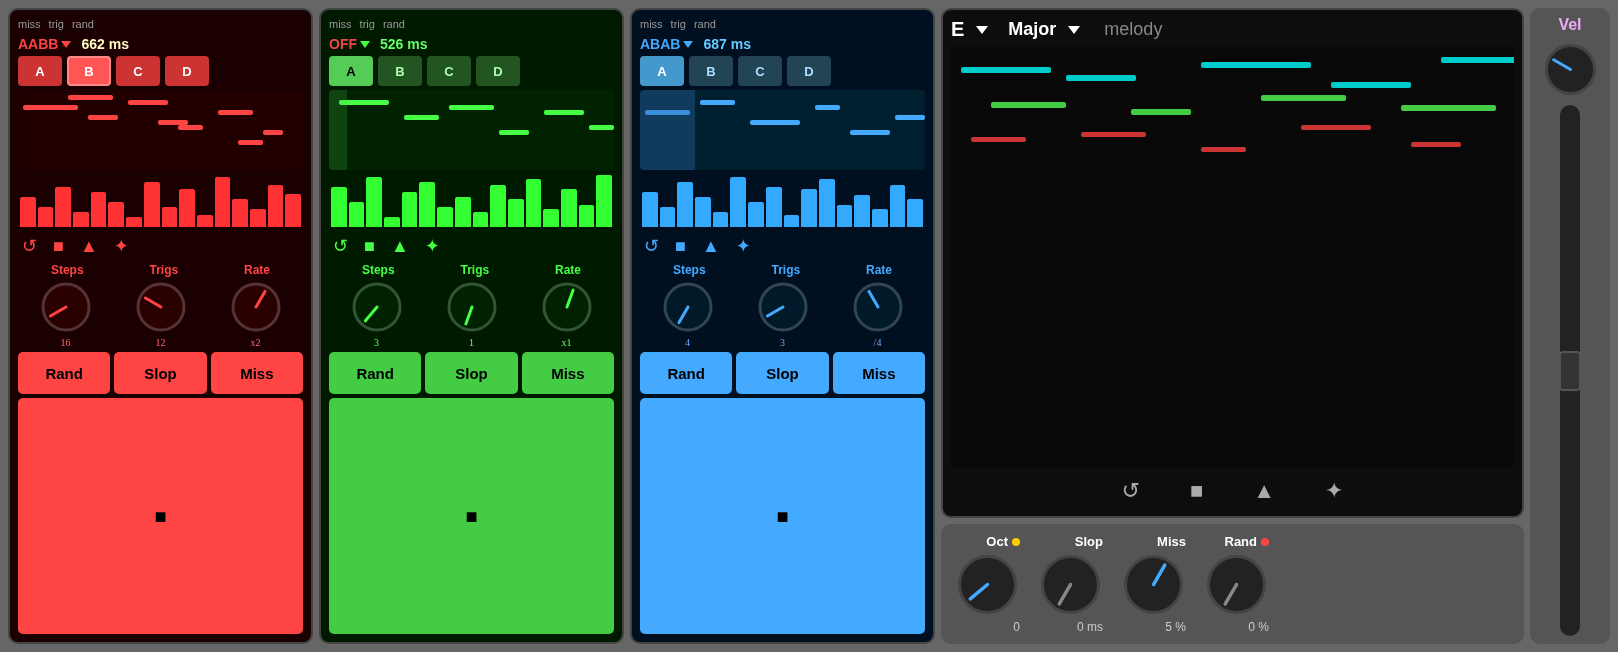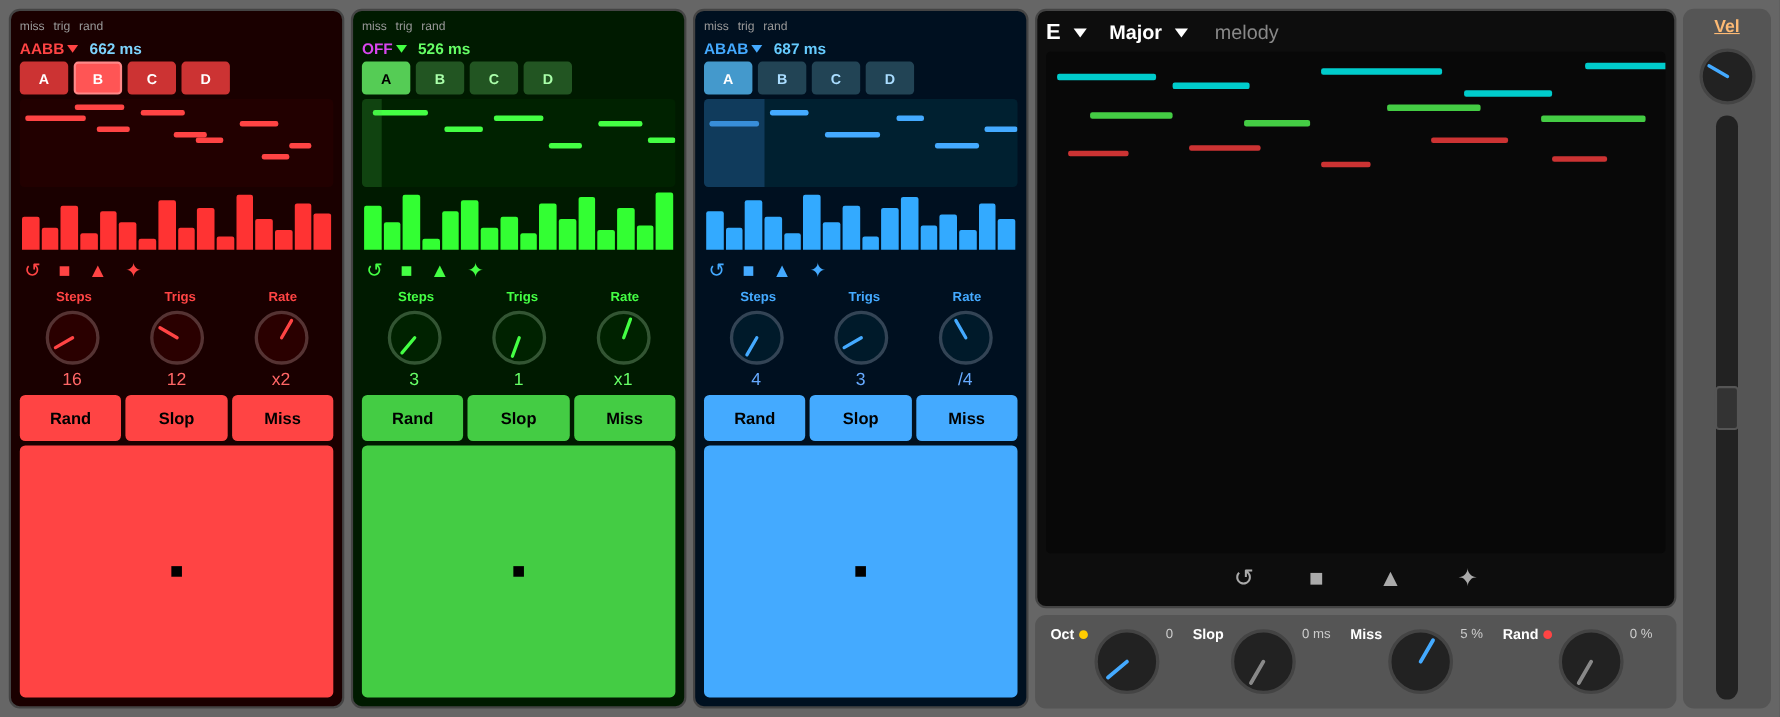--- a/index.html
+++ b/index.html
@@ -52,39 +52,39 @@
       gap: 6px;
     }
     .seq-pattern-select {
       display: flex;
       align-items: center;
       gap: 3px;
       font-size: 14px;
       font-weight: bold;
     }
     .seq-panel.red .seq-pattern-select { color: #ff4444; }
-    .seq-panel.green .seq-pattern-select { color: #d946ef; }
+    .seq-panel.green .seq-pattern-select { color: #ef4444; }
     .seq-panel.blue .seq-pattern-select { color: #44aaff; }
 
     .dropdown-arrow {
       width: 0; height: 0;
       border-left: 5px solid transparent;
       border-right: 5px solid transparent;
       display: inline-block;
     }
     .seq-panel.red .dropdown-arrow { border-top: 7px solid #ff4444; }
     .seq-panel.green .dropdown-arrow { border-top: 7px solid #44ff44; }
     .seq-panel.blue .dropdown-arrow { border-top: 7px solid #44aaff; }
 
     .seq-time {
       font-size: 14px;
       font-weight: bold;
       margin-left: 4px;
     }
-    .seq-panel.red .seq-time { color: #7dd3fc; }
+    .seq-panel.red .seq-time { color: #fef9c3; }
     .seq-panel.green .seq-time { color: #66ff66; }
     .seq-panel.blue .seq-time { color: #66ccff; }
 
     .seq-buttons {
       display: flex;
       gap: 5px;
     }
     .seq-btn {
       width: 44px;
       height: 30px;
@@ -166,22 +166,23 @@
     }
 
     .knob-wrap {
       display: flex;
       flex-direction: column;
       align-items: center;
       gap: 2px;
     }
 
     .knob-val {
-      font-size: 16px;
+      font-size: 10px;
       margin-top: 2px;
+      font-family: Liberation Serif, serif;
     }
     .seq-panel.red .knob-val { color: #ff6666; }
     .seq-panel.green .knob-val { color: #66ff66; }
     .seq-panel.blue .knob-val { color: #66aaff; }
 
     
     .bottom-buttons {
       display: flex;
       gap: 4px;
     }
@@ -211,22 +212,22 @@
       justify-content: center;
       font-size: 20px;
       cursor: pointer;
     }
     .seq-panel.red .stop-row { background: #ff4444; color: #000; flex: 1; }
     .seq-panel.green .stop-row { background: #44cc44; color: #000; flex: 1; }
     .seq-panel.blue .stop-row { background: #44aaff; color: #000; flex: 1; }
 
     .global-knob-wrap {
       display: flex;
-      flex-direction: row;
-      align-items: flex-start;
+      flex-direction: column;
+      align-items: flex-end;
       gap: 3px;
     }
 
     .dot {
       width: 8px; height: 8px;
       border-radius: 50%;
       display: inline-block;
     }
     .dot-yellow { background: #ffcc00; }
     .dot-red { background: #ff4444; }
@@ -238,24 +239,23 @@
       background: #555;
       border-radius: 10px;
       display: flex;
       flex-direction: column;
       align-items: center;
       padding: 8px 4px;
       gap: 8px;
     }
 
     .vel-label {
-      color: #fdba74;
+      color: #f0abfc;
       font-size: 16px;
       font-weight: bold;
-      text-decoration: underline;
     }
 
     .vel-slider-track {
       width: 20px;
       height: 280px;
       background: #222;
       border-radius: 10px;
       position: relative;
       flex: 1;
     }

